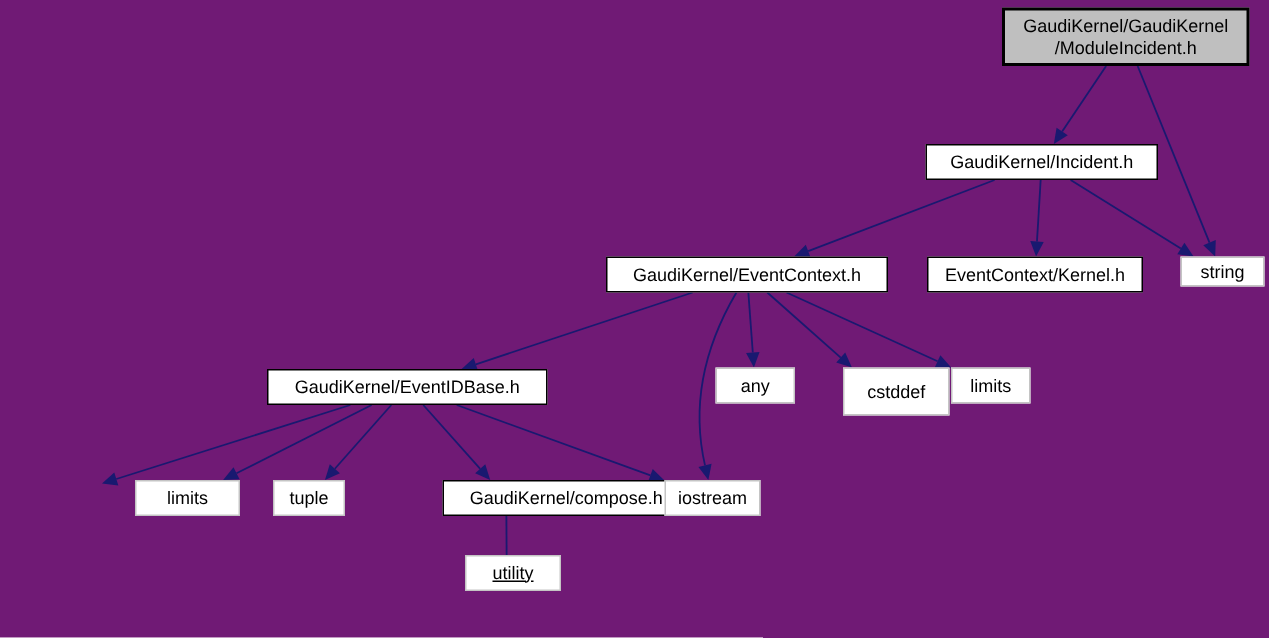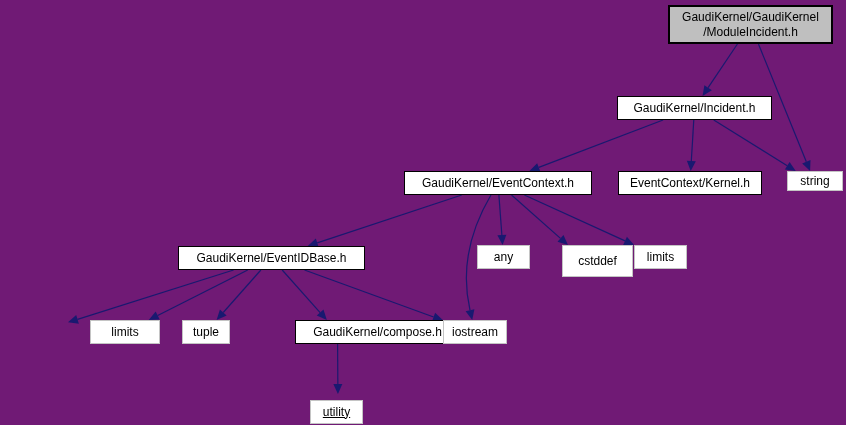--- a/index.html
+++ b/index.html
@@ -109,14 +109,14 @@
     <div class="node linked" style="left: 618px; top: 171px; width: 144px; height: 24px;">EventContext/Kernel.h</div>
     <div class="node system" style="left: 787px; top: 171px; width: 56px; height: 20px;">string</div>
     <div class="node linked" style="left: 178px; top: 246px; width: 187px; height: 24px;">GaudiKernel/EventIDBase.h</div>
     <div class="node system" style="left: 477px; top: 245px; width: 53px; height: 24px;">any</div>
     <div class="node system" style="left: 546px; top: 245px; width: 71px; height: 32px; margin-left: 16px;">cstddef</div>
     <div class="node system" style="left: 634px; top: 245px; width: 53px; height: 24px;">limits</div>
     <div class="node system" style="left: 90px; top: 320px; width: 70px; height: 24px;">limits</div>
     <div class="node system" style="left: 182px; top: 320px; width: 48px; height: 24px;">tuple</div>
     <div class="node linked" style="left: 255px; top: 320px; width: 165px; height: 24px; margin-left: 40px;">GaudiKernel/compose.h</div>
     <div class="node system" style="left: 443px; top: 320px; width: 64px; height: 24px;">iostream</div>
-    <div class="node system" style="left: 310px; top: 400px; width: 53px; height: 24px; text-decoration: underline;">utility</div>
+    <div class="node system" style="left: 310px; top: 370px; width: 64px; height: 24px; text-decoration: underline;">utility</div>
   </div>
 
 </body></html>

